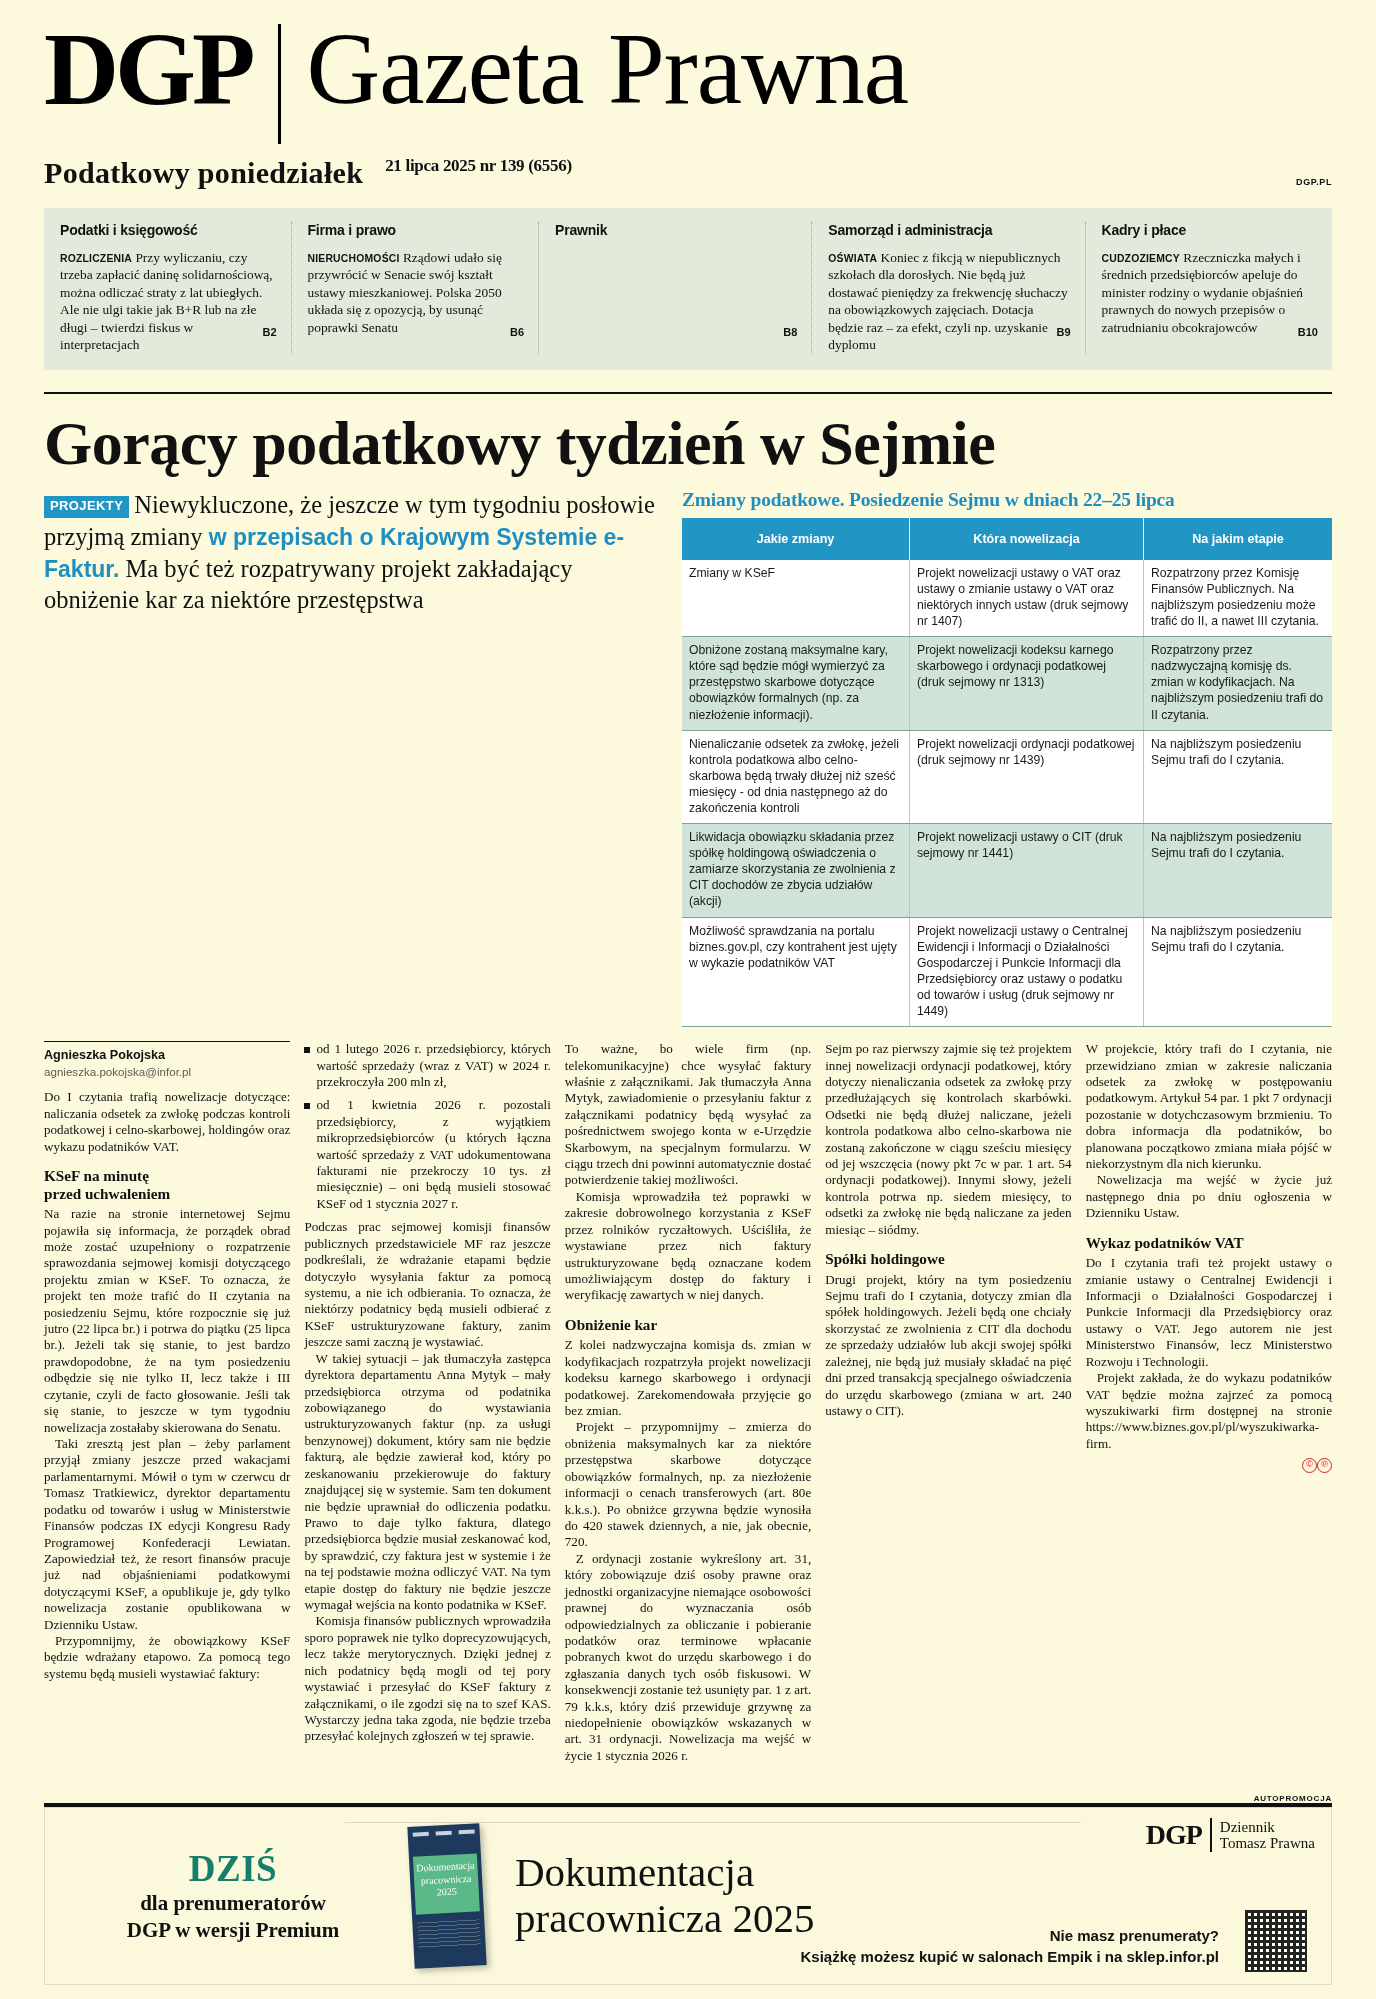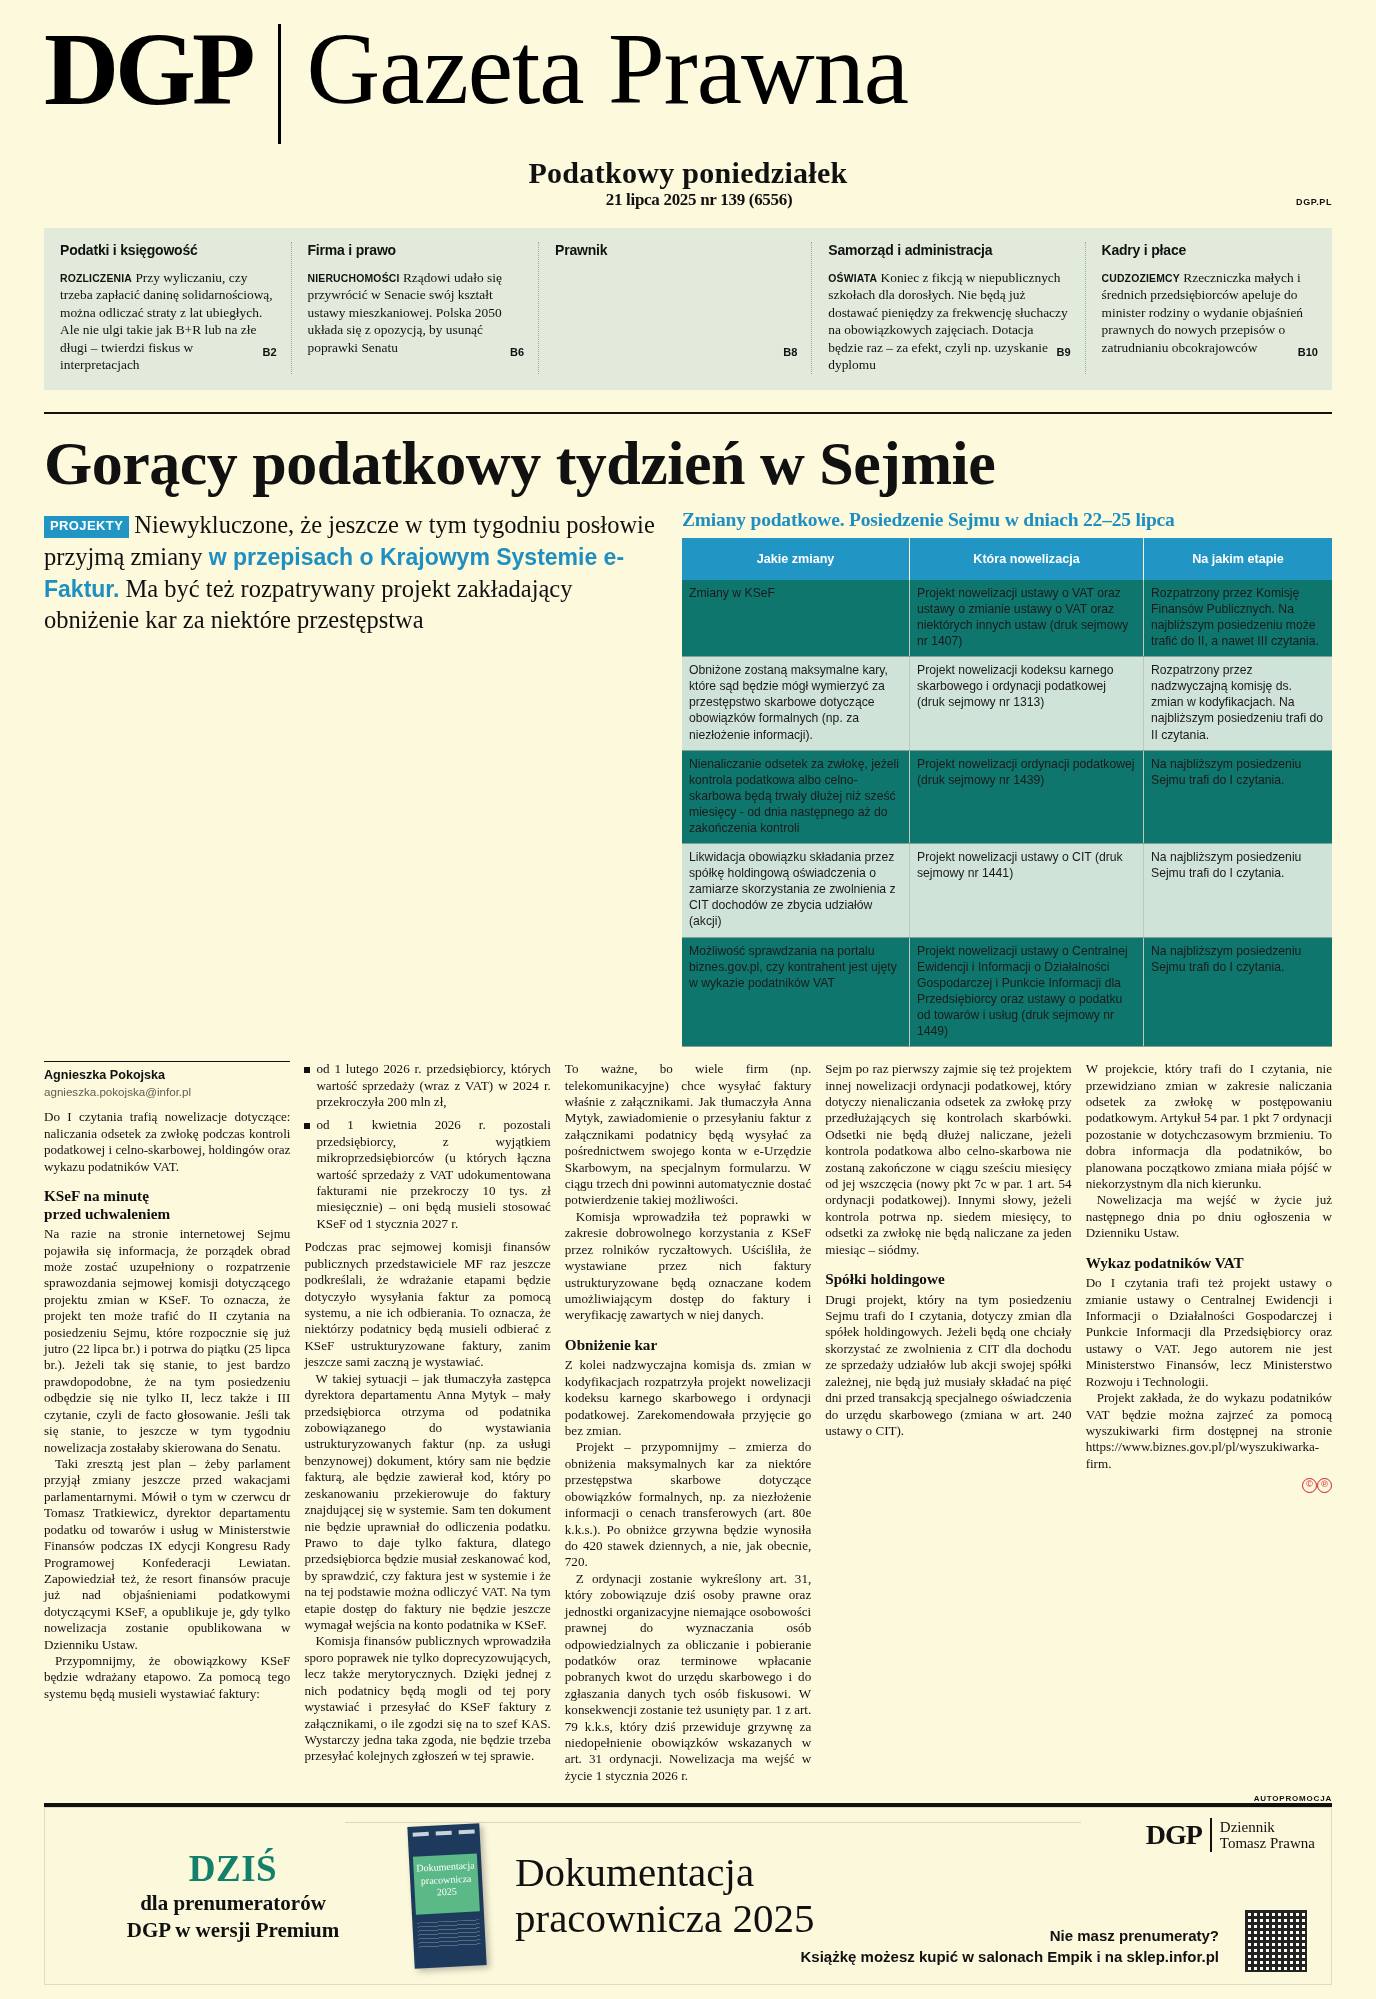--- a/index.html
+++ b/index.html
@@ -34,24 +34,23 @@
   .gazeta-prawna{
     font-family:"Liberation Serif", serif;
     font-weight:400;
     font-size:102px;
     line-height:1.0;
     letter-spacing:-1px;
     color:#000;
   }
 
   .subhead-row{
-    display:flex;align-items:center;
+    display:flex;align-items:flex-start;
     padding:12px 44px 0 44px;
     position:relative;
-    flex-direction:column;
   }
   .podatkowy{
     font-family:"Liberation Serif", serif;
     font-weight:700;font-size:30px;
     letter-spacing:0.3px;
   }
   .issue-line{
     font-family:"Liberation Serif", serif;
     font-weight:700;
     font-size:17px;
@@ -161,21 +160,21 @@
   table.chg th:last-child{border-right:none;}
   table.chg td{
     font-size:12.2px;line-height:1.32;
     padding:5px 7px 7px 7px;
     vertical-align:top;
     border-right:1px solid #b9c9bd;
     border-bottom:1px solid #7fa390;
     color:#1a1a1a;
   }
   table.chg td:last-child{border-right:none;}
-  tr.band-a td{background:#0f766e;}
+  tr.band-a td{background:#ffffff;}
   tr.band-b td{background:#cfe3d9;}
   table.chg col.c1{width:35%;}
   table.chg col.c2{width:36%;}
   table.chg col.c3{width:29%;}
 
   
   .body-grid{
     margin:14px 44px 0 44px;
     display:flex;
     gap:14px;

